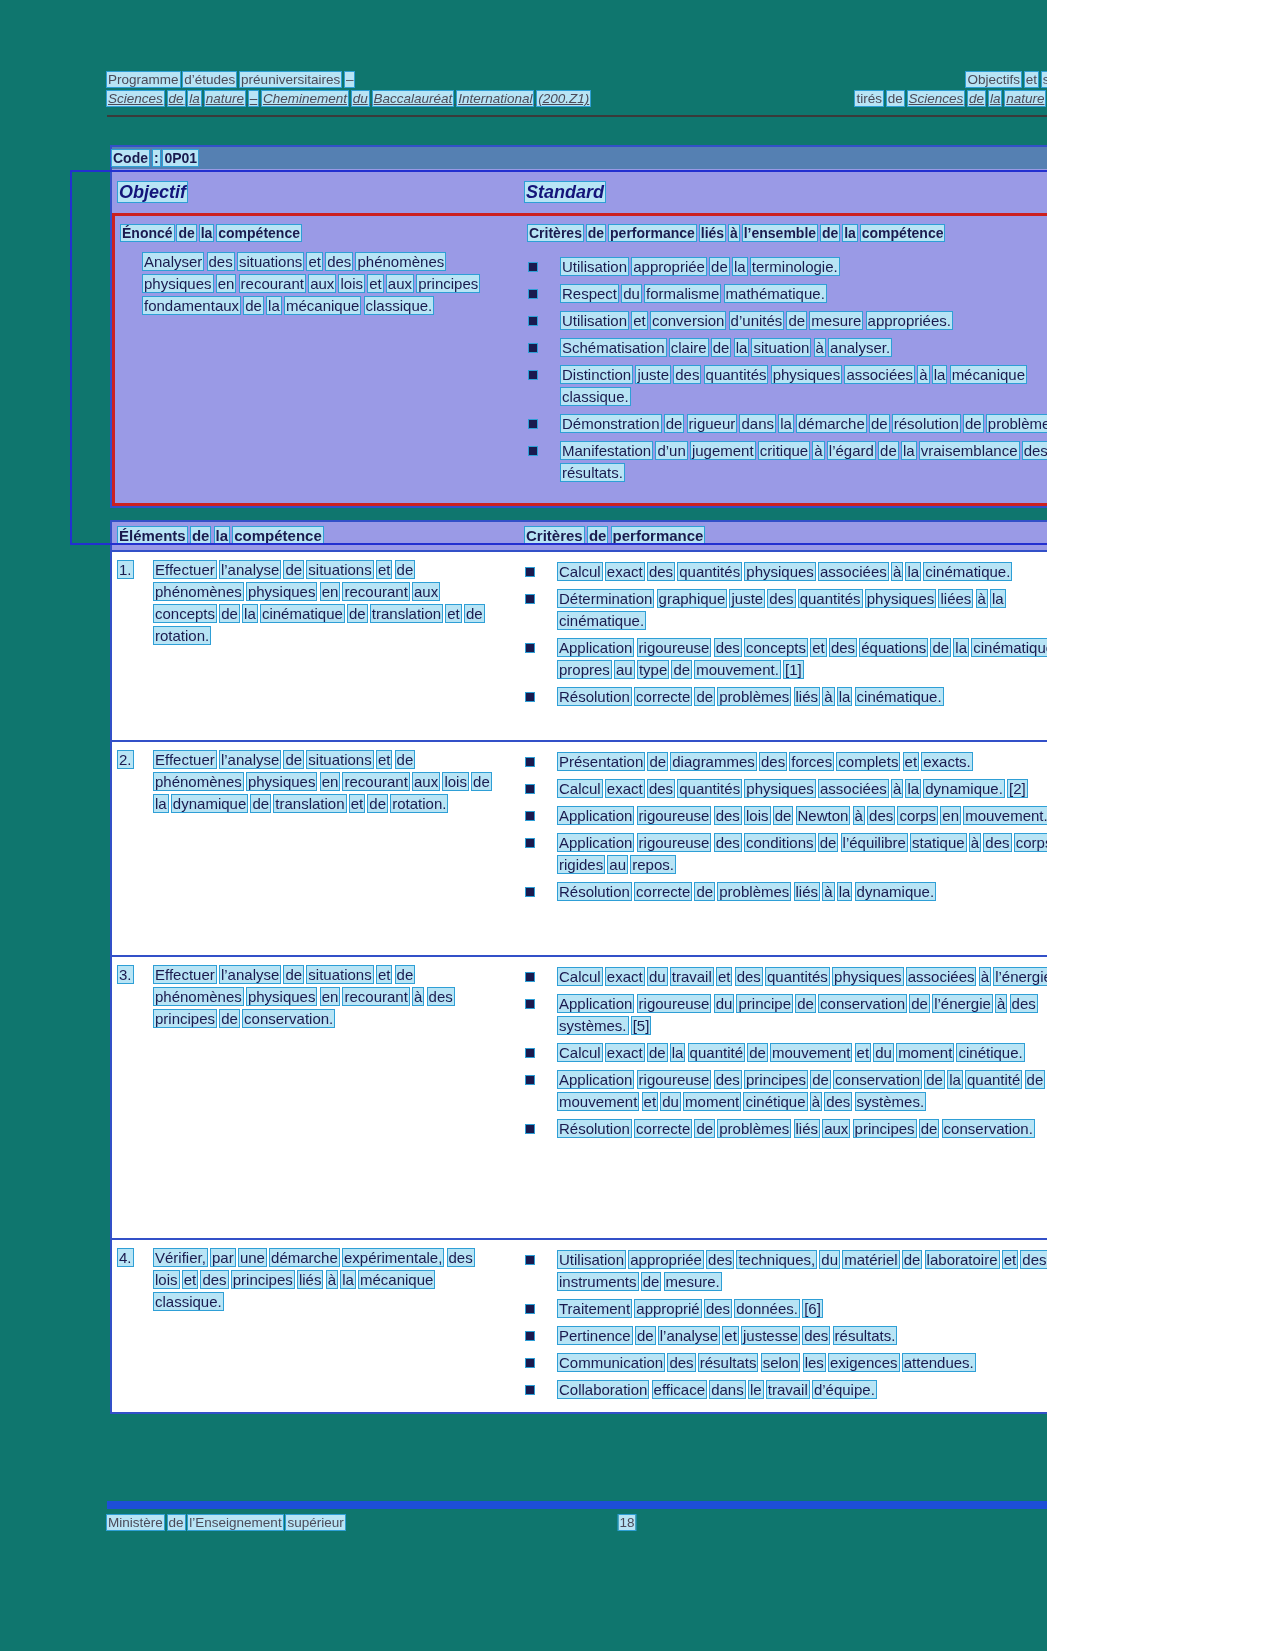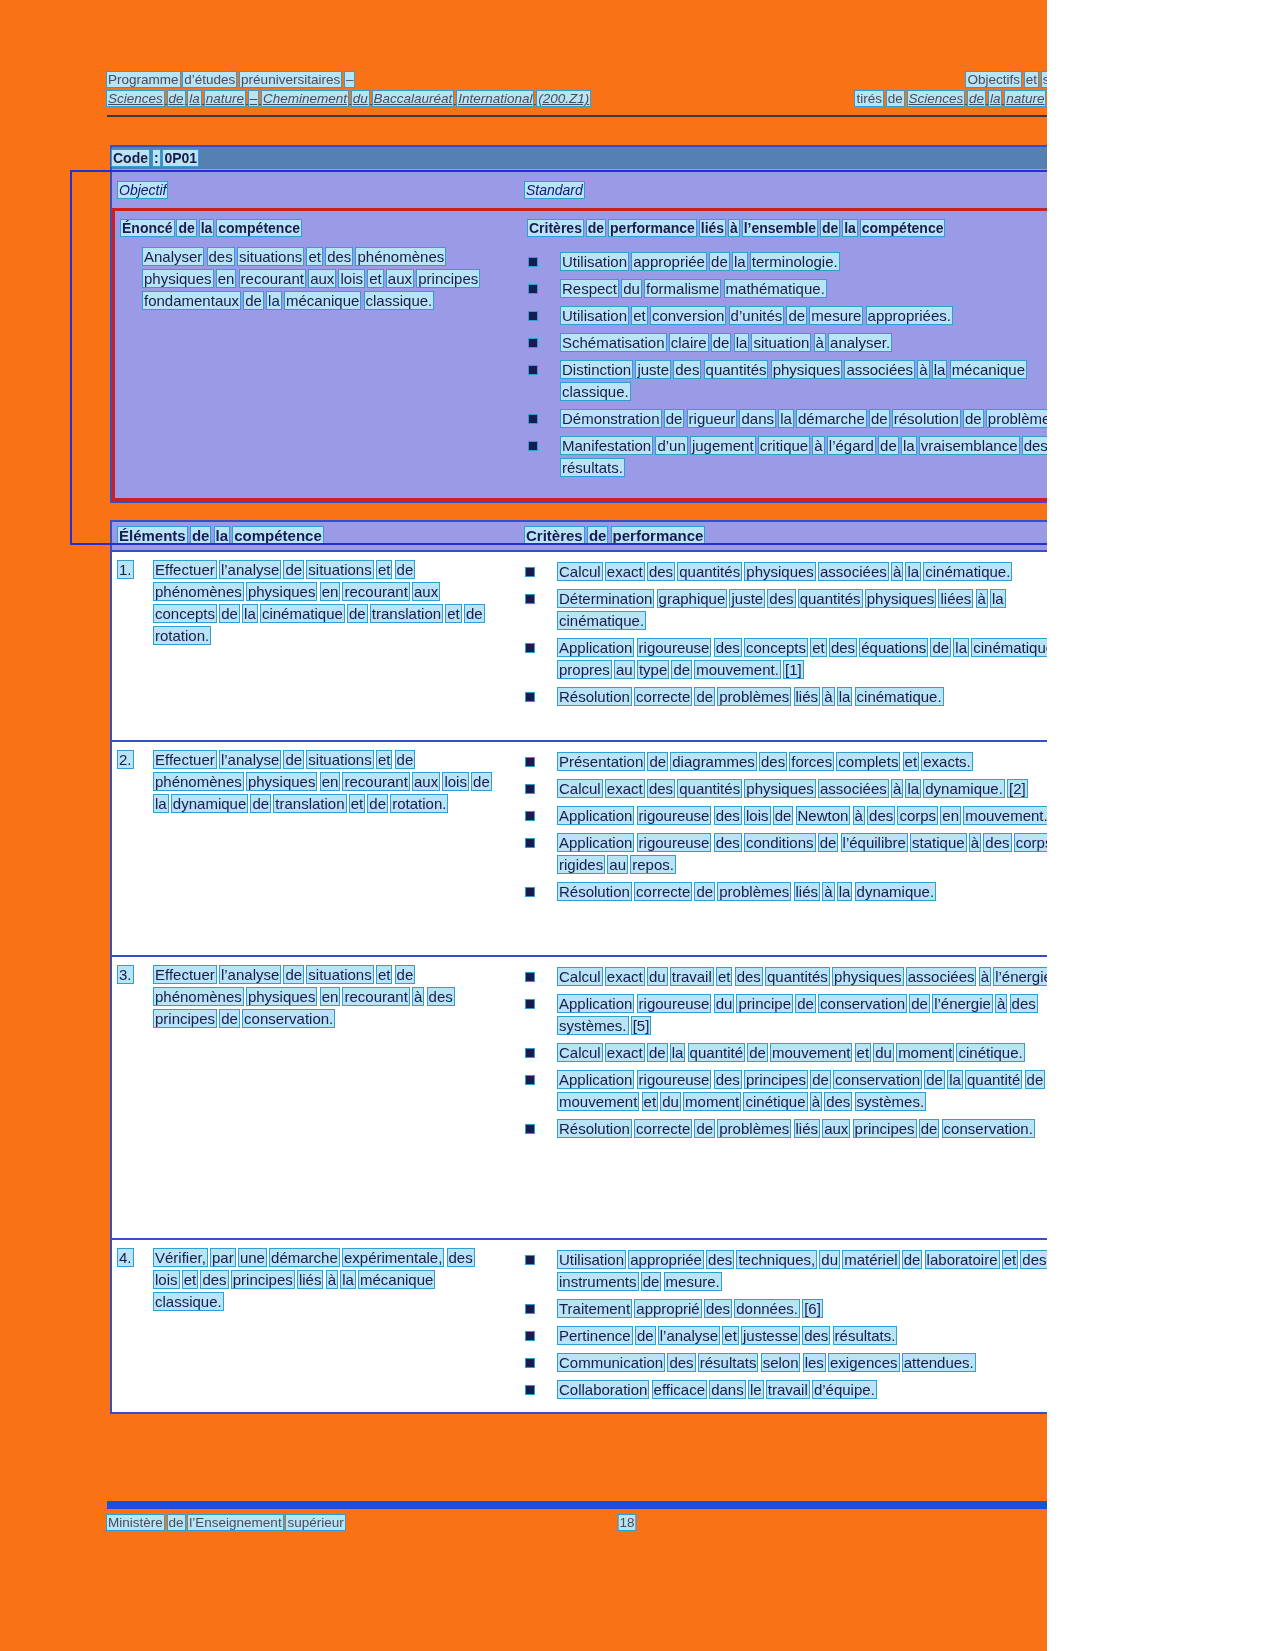--- a/index.html
+++ b/index.html
@@ -1,18 +1,18 @@
 <!DOCTYPE html>
 <html style="--lavender: #9a9ae6; --bar-blue: #5580b2; --table-border: #3350c8; --red-border: #cc2020; --highlight: #b8e4f5; --highlight-border: #2e9fd6; --overlay-blue: #2330d0; --text-navy: #1a1a4e;"><head>
 <meta charset="utf-8">
 <style>
   * { margin:0; padding:0; box-sizing:border-box; }
   html,body { background:#ffffff; }
   .page {
-    position:relative; width:1047px; height:1651px; background:#f97316;
+    position:relative; width:1047px; height:1651px; background:#0f766e;
     font-family:"Liberation Sans", sans-serif; color:var(--text-navy,#1a1a4e);
     overflow:hidden;
   }
   
   .w {
     background:var(--highlight,#b8e4f5);
     outline:1px solid var(--highlight-border,#2e9fd6);
     padding:0 1px;
   }
   
@@ -37,21 +37,21 @@
   .t2 { top:520px; min-height:885px; }
   .grid2 { display:grid; grid-template-columns:400px 1fr; }
   .lav { background:var(--lavender,#9a9ae6); }
   .code-bar {
     height:22px; background:var(--bar-blue,#5580b2);
     display:flex; align-items:center;
     padding-right:6px; font-size:14px; font-weight:bold;
   }
   .os-row { padding:8px 0 4px 0; min-height:38px; }
   .os-h {
-    font-size:14px; font-weight:normal; font-style:italic; color:#14147a;
+    font-size:18px; font-weight:bold; font-style:italic; color:#14147a;
   }
   .cl { padding:5px 10px 6px 6px; }
   .cr { padding:5px 10px 6px 13px; }
   .red-box { border:3px solid var(--red-border,#cc2020); }
   .sub-hdr { padding:4px 0 2px 0; font-weight:bold; font-size:14px; }
   .body-row { padding-bottom:8px; font-size:15px; line-height:22px; }
   .para { padding-top:2px;padding-left:28px; }
   .blist { list-style:none; padding-top:2px; }
   .bitem { display:flex; margin-bottom:5px; }
   .bullet {

